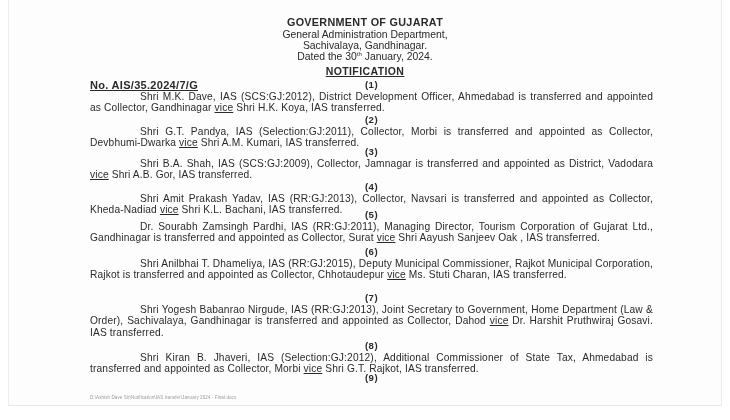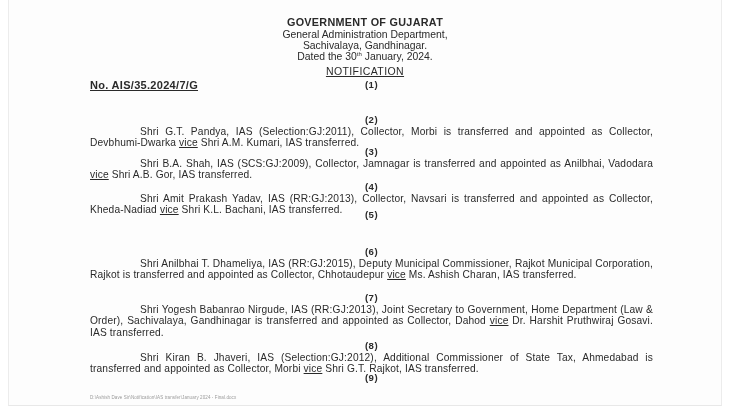--- a/index.html
+++ b/index.html
@@ -6,21 +6,21 @@
   body { width:730px; height:420px; background:#ffffff; overflow:hidden; position:relative;
          font-family:"Liberation Sans", sans-serif; color:#2a2a2a; }
   .page { position:absolute; left:8px; top:0; width:712px; height:405px; background:#fdfdfd;
           border-left:1px solid #ececec; border-right:1px solid #ececec; border-bottom:1px solid #e8e8e8; }
   .header { position:absolute; left:0; width:730px; text-align:center; line-height:11.5px; font-size:10.4px; }
   .h-title { top:17px; font-weight:bold; font-size:10.8px; letter-spacing:0.3px; }
   .h-l1 { top:29px; }
   .h-l2 { top:40px; }
   .h-l3 { top:51px; }
   .h-l3 sup { font-size:6px; vertical-align:top; line-height:6px; }
-  .notif { top:66px; font-weight:normal; text-decoration:underline; font-size:10.5px; letter-spacing:0.4px; }
+  .notif { top:66px; font-weight:bold; text-decoration:underline; font-size:10.5px; letter-spacing:0.4px; }
   .ref { position:absolute; left:90px; top:79px; font-weight:bold; text-decoration:underline; font-size:11px; letter-spacing:0.3px; }
   .para { position:absolute; left:90px; width:563px; font-size:10.2px; line-height:11.3px; }
   .para .num { text-align:center; font-weight:bold; height:12px; font-size:9.6px; letter-spacing:0.5px; }
   .para .body { text-align:justify; text-indent:50px; letter-spacing:0.15px; }
   .para .body u { text-decoration:underline; }
   .footer { position:absolute; left:90px; top:395px; font-size:4.5px; color:#9a9a9a; letter-spacing:0.1px; }
 </style>
 </head>
 <body>
 
@@ -30,39 +30,41 @@
 <div class="header h-l1">General Administration Department,</div>
 <div class="header h-l2">Sachivalaya, Gandhinagar.</div>
 <div class="header h-l3"><span>Dated the 30</span><sup>th</sup><span> January, 2024.</span></div>
 <div class="header notif">NOTIFICATION</div>
 
 <div class="ref">No. AIS/35.2024/7/G</div>
 
 <div id="paras">
     <div class="para" style="top: 79px;">
       <div class="num">(1)</div>
+      <div class="body"><span>Shri M.K. Dave, IAS (SCS:GJ:2012), District Development Officer, Ahmedabad is transferred and appointed as Collector, Gandhinagar </span><u>vice</u><span> Shri H.K. Koya, IAS transferred.</span></div>
     </div>
     <div class="para" style="top: 114px;">
       <div class="num">(2)</div>
       <div class="body"><span>Shri G.T. Pandya, IAS (Selection:GJ:2011), Collector, Morbi is transferred and appointed as Collector, Devbhumi-Dwarka </span><u>vice</u><span> Shri A.M. Kumari, IAS transferred.</span></div>
     </div>
     <div class="para" style="top: 146px;">
       <div class="num">(3)</div>
-      <div class="body"><span>Shri B.A. Shah, IAS (SCS:GJ:2009), Collector, Jamnagar is transferred and appointed as Anilbhai, Vadodara </span><u>vice</u><span> Shri A.B. Gor, IAS transferred.</span></div>
+      <div class="body"><span>Shri B.A. Shah, IAS (SCS:GJ:2009), Collector, Jamnagar is transferred and appointed as District, Vadodara </span><u>vice</u><span> Shri A.B. Gor, IAS transferred.</span></div>
     </div>
     <div class="para" style="top: 181px;">
       <div class="num">(4)</div>
       <div class="body"><span>Shri Amit Prakash Yadav, IAS (RR:GJ:2013), Collector, Navsari is transferred and appointed as Collector, Kheda-Nadiad </span><u>vice</u><span> Shri K.L. Bachani, IAS transferred.</span></div>
     </div>
     <div class="para" style="top: 209px;">
       <div class="num">(5)</div>
+      <div class="body"><span>Dr. Sourabh Zamsingh Pardhi, IAS (RR:GJ:2011), Managing Director, Tourism Corporation of Gujarat Ltd., Gandhinagar is transferred and appointed as Collector, Surat </span><u>vice</u><span> Shri Aayush Sanjeev Oak , IAS transferred.</span></div>
     </div>
     <div class="para" style="top: 246px;">
       <div class="num">(6)</div>
-      <div class="body"><span>Shri Anilbhai T. Dhameliya, IAS (RR:GJ:2015), Deputy Municipal Commissioner, Rajkot Municipal Corporation, Rajkot is transferred and appointed as Collector, Chhotaudepur </span><u>vice</u><span> Ms. Ashish Charan, IAS transferred.</span></div>
+      <div class="body"><span>Shri Anilbhai T. Dhameliya, IAS (RR:GJ:2015), Deputy Municipal Commissioner, Rajkot Municipal Corporation, Rajkot is transferred and appointed as Collector, Chhotaudepur </span><u>vice</u><span> Ms. Stuti Charan, IAS transferred.</span></div>
     </div>
     <div class="para" style="top: 292px;">
       <div class="num">(7)</div>
       <div class="body"><span>Shri Yogesh Babanrao Nirgude, IAS (RR:GJ:2013), Joint Secretary to Government, Home Department (Law &amp; Order), Sachivalaya, Gandhinagar is transferred and appointed as Collector, Dahod </span><u>vice</u><span> Dr. Harshit Pruthwiraj Gosavi. IAS transferred.</span></div>
     </div>
     <div class="para" style="top: 340px;">
       <div class="num">(8)</div>
       <div class="body"><span>Shri Kiran B. Jhaveri, IAS (Selection:GJ:2012), Additional Commissioner of State Tax, Ahmedabad is transferred and appointed as Collector, Morbi </span><u>vice</u><span> Shri G.T. Rajkot, IAS transferred.</span></div>
     </div>
     <div class="para" style="top: 372px;">

